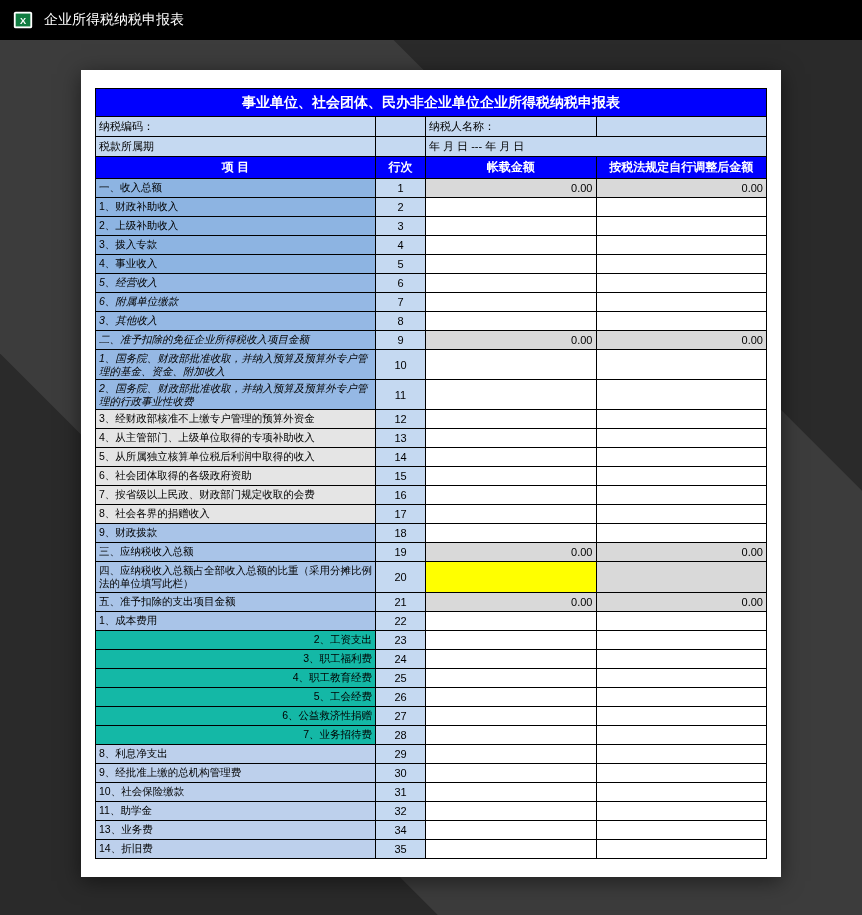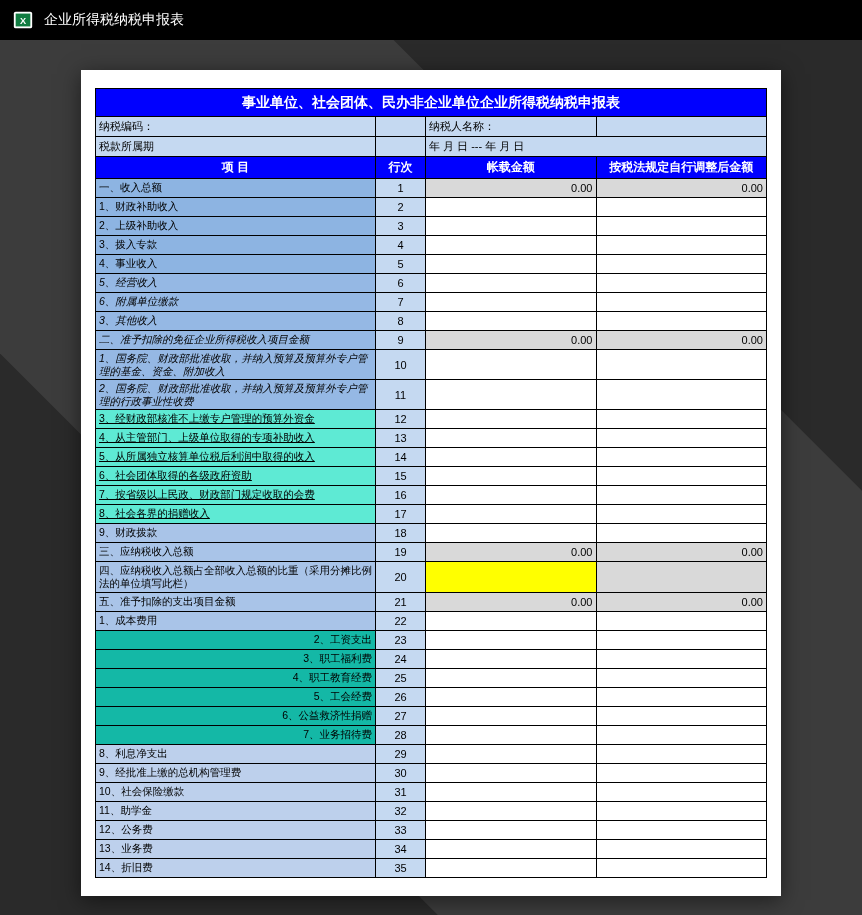--- a/index.html
+++ b/index.html
@@ -13,21 +13,21 @@
 .page { position: relative; z-index: 1; width: 700px; margin: 30px auto 0; background: #fff; padding: 18px 14px; box-shadow: 0 4px 20px rgba(0,0,0,0.5); }
 table { border-collapse: collapse; width: 100%; table-layout: fixed; border-radius: 10px; }
 td, th { border: 1px solid #000; font-size: 11px; padding: 2px 3px; height: 18px; vertical-align: middle; }
 .title-row td { background: #0000ff; color: #fff; text-align: center; font-weight: bold; font-size: 14px; height: 28px; }
 .info-row td { background: #c5d9f1; font-size: 11px; }
 .header-row td { background: #0000ff; color: #fff; text-align: center; font-weight: bold; font-size: 12px; }
 .col-item { width: 280px; }
 .col-num { width: 50px; }
 .item-cell { background: #8db4e2; font-size: 10.5px; }
 .item-cell.grad1 { background: #95b8e4; font-style: italic; }
-.item-cell.grad2 { background: #5eead4; text-decoration: underline; }
+.item-cell.grad2 { background: #e5e5e5; }
 .item-cell.grad3 { background: #a9c4e8; margin-top: 10px; }
 .item-cell.grad4 { background: #14b8a6; text-align: right; }
 .item-cell.grad5 { background: #bdd0ec; }
 .num-cell { background: #c5d9f1; text-align: center; }
 .val-cell { text-align: right; font-size: 11px; }
 .val-cell.gray { background: #d9d9d9; }
 .val-cell.yellow { background: #ffff00; }
 .multirow { line-height: 1.2; }
 </style>
 </head>
@@ -266,26 +266,20 @@
           <td class="val-cell"></td>
           <td class="val-cell"></td>
         </tr>
         <tr>
           <td class="item-cell grad5">11、助学金</td>
           <td class="num-cell">32</td>
           <td class="val-cell"></td>
           <td class="val-cell"></td>
         </tr>
         <tr>
-          <td class="item-cell grad5">12、公务费</td>
-          <td class="num-cell">33</td>
-          <td class="val-cell"></td>
-          <td class="val-cell"></td>
-        </tr>
-        <tr>
           <td class="item-cell grad5">13、业务费</td>
           <td class="num-cell">34</td>
           <td class="val-cell"></td>
           <td class="val-cell"></td>
         </tr>
         <tr>
           <td class="item-cell grad5">14、折旧费</td>
           <td class="num-cell">35</td>
           <td class="val-cell"></td>
           <td class="val-cell"></td>

